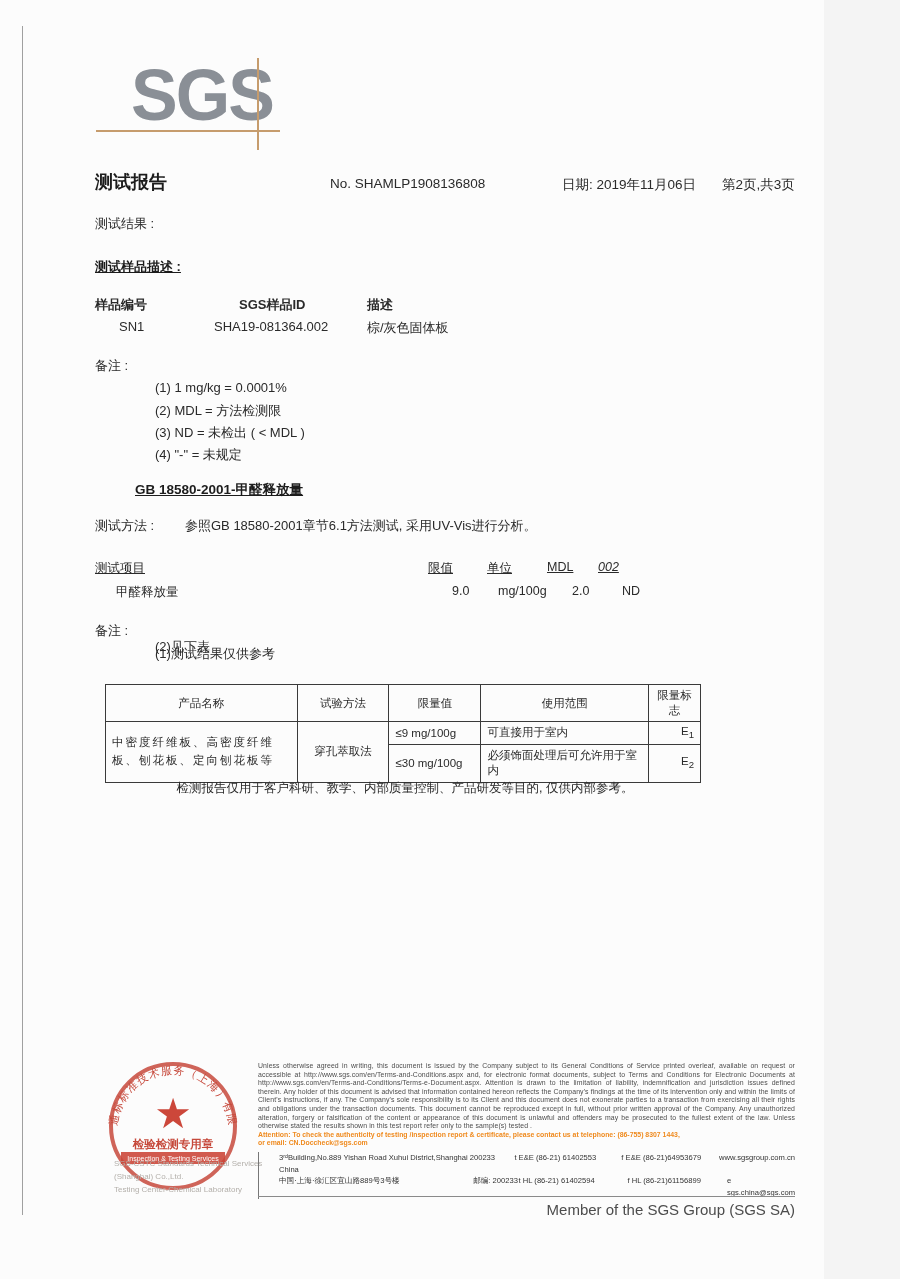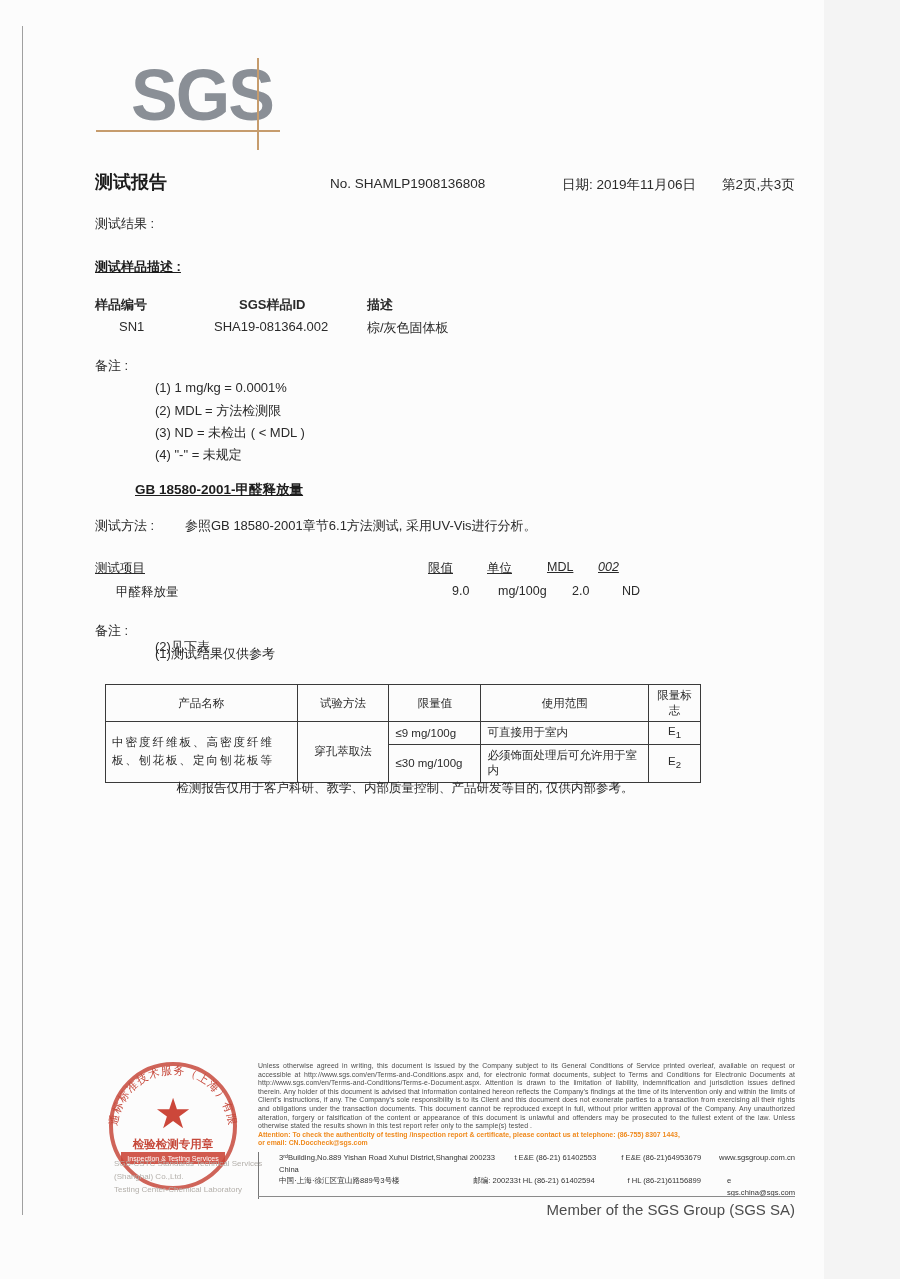--- a/index.html
+++ b/index.html
@@ -52,21 +52,21 @@
   }
   table.limit th, table.limit td {
     border:1px solid #3a3a3a; padding:3px 6px; font-weight:normal;
     vertical-align:middle;
   }
   table.limit th { text-align:center; }
   td.prod { width:192px; letter-spacing:2px; line-height:1.55; }
   td.meth { width:92px; text-align:center; }
   td.lim  { width:92px; }
   td.scope{ width:168px; line-height:1.35; }
-  td.mark { width:52px; text-align:center; }
+  td.mark { width:52px; text-align:right; }
   .purpose { position:absolute; left:100px; top:780px; width:610px; text-align:center; font-size:12.5px; }
   
   .stamp { position:absolute; left:103px; top:1056px; width:140px; height:140px; opacity:.92; }
   .stamp-company {
     position:absolute; left:114px; top:1158px; width:185px;
     font-size:8px; color:#b4b0ab; line-height:1.6;
   }
   
   .footer-block { position:absolute; left:258px; top:1062px; width:537px; }
   .disclaimer {

